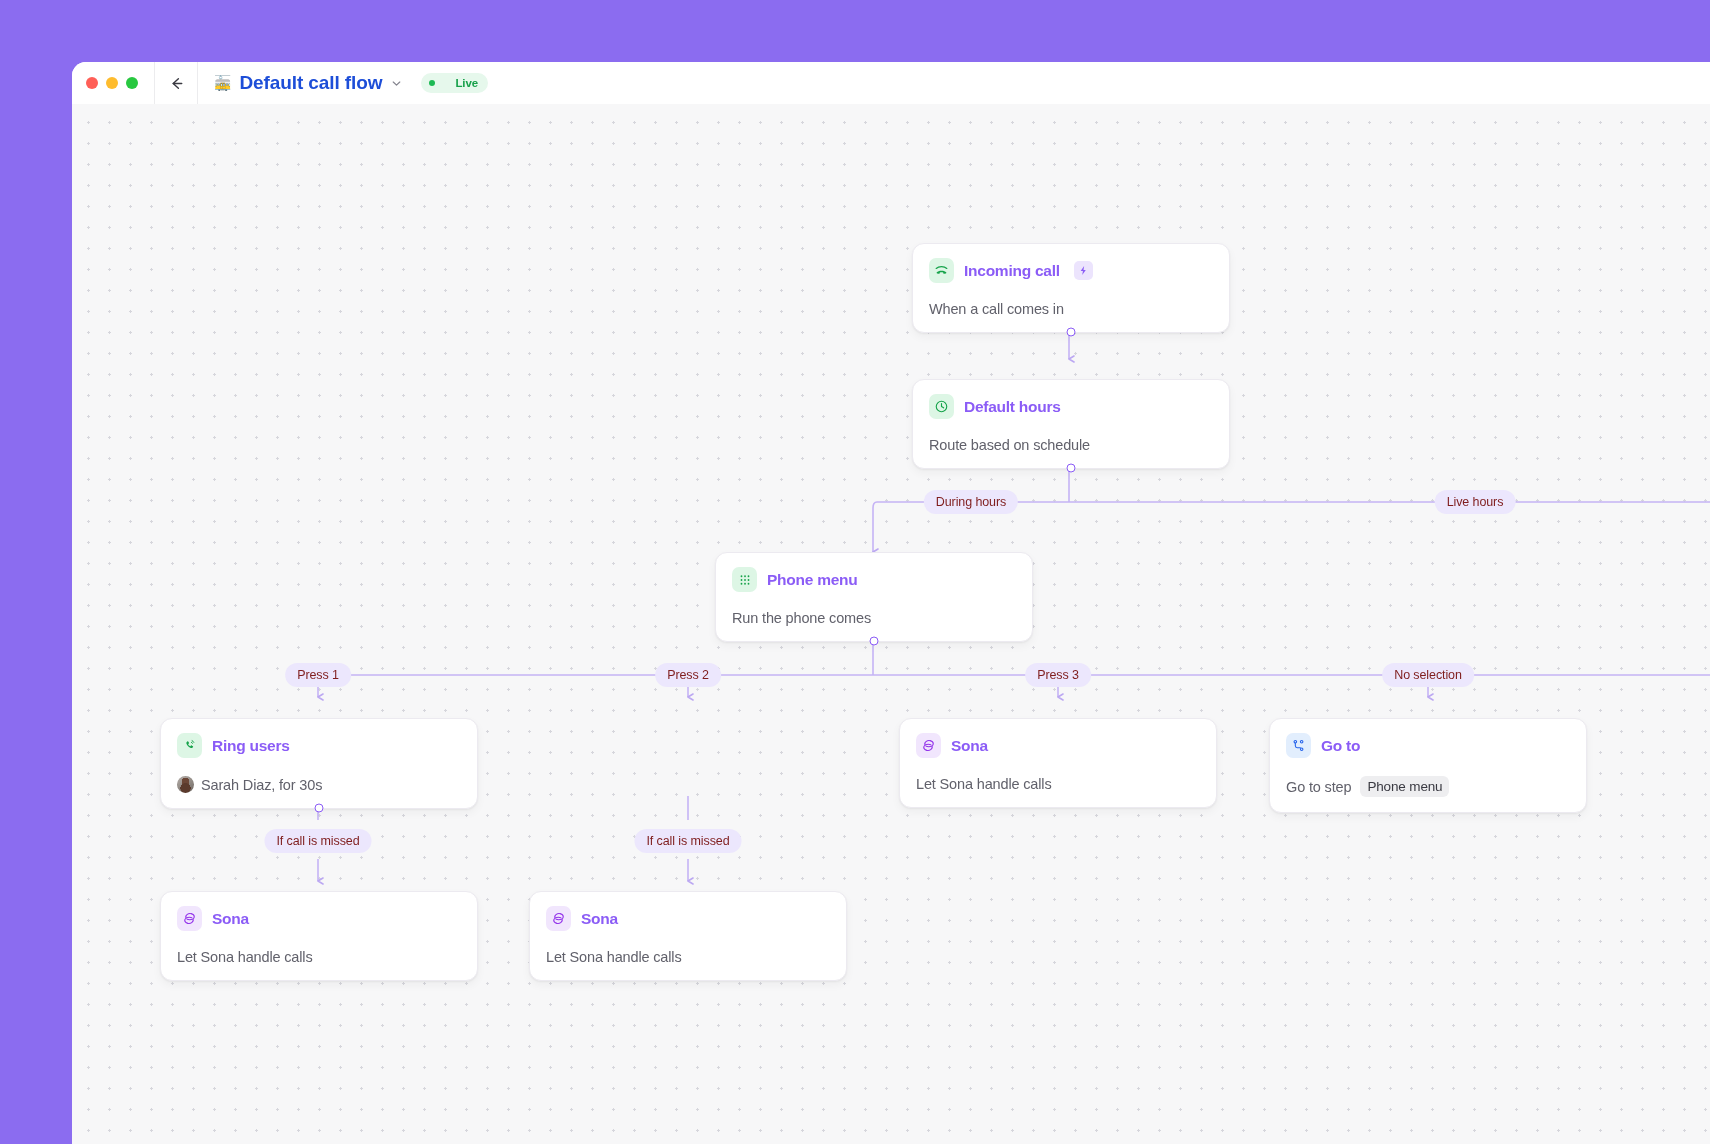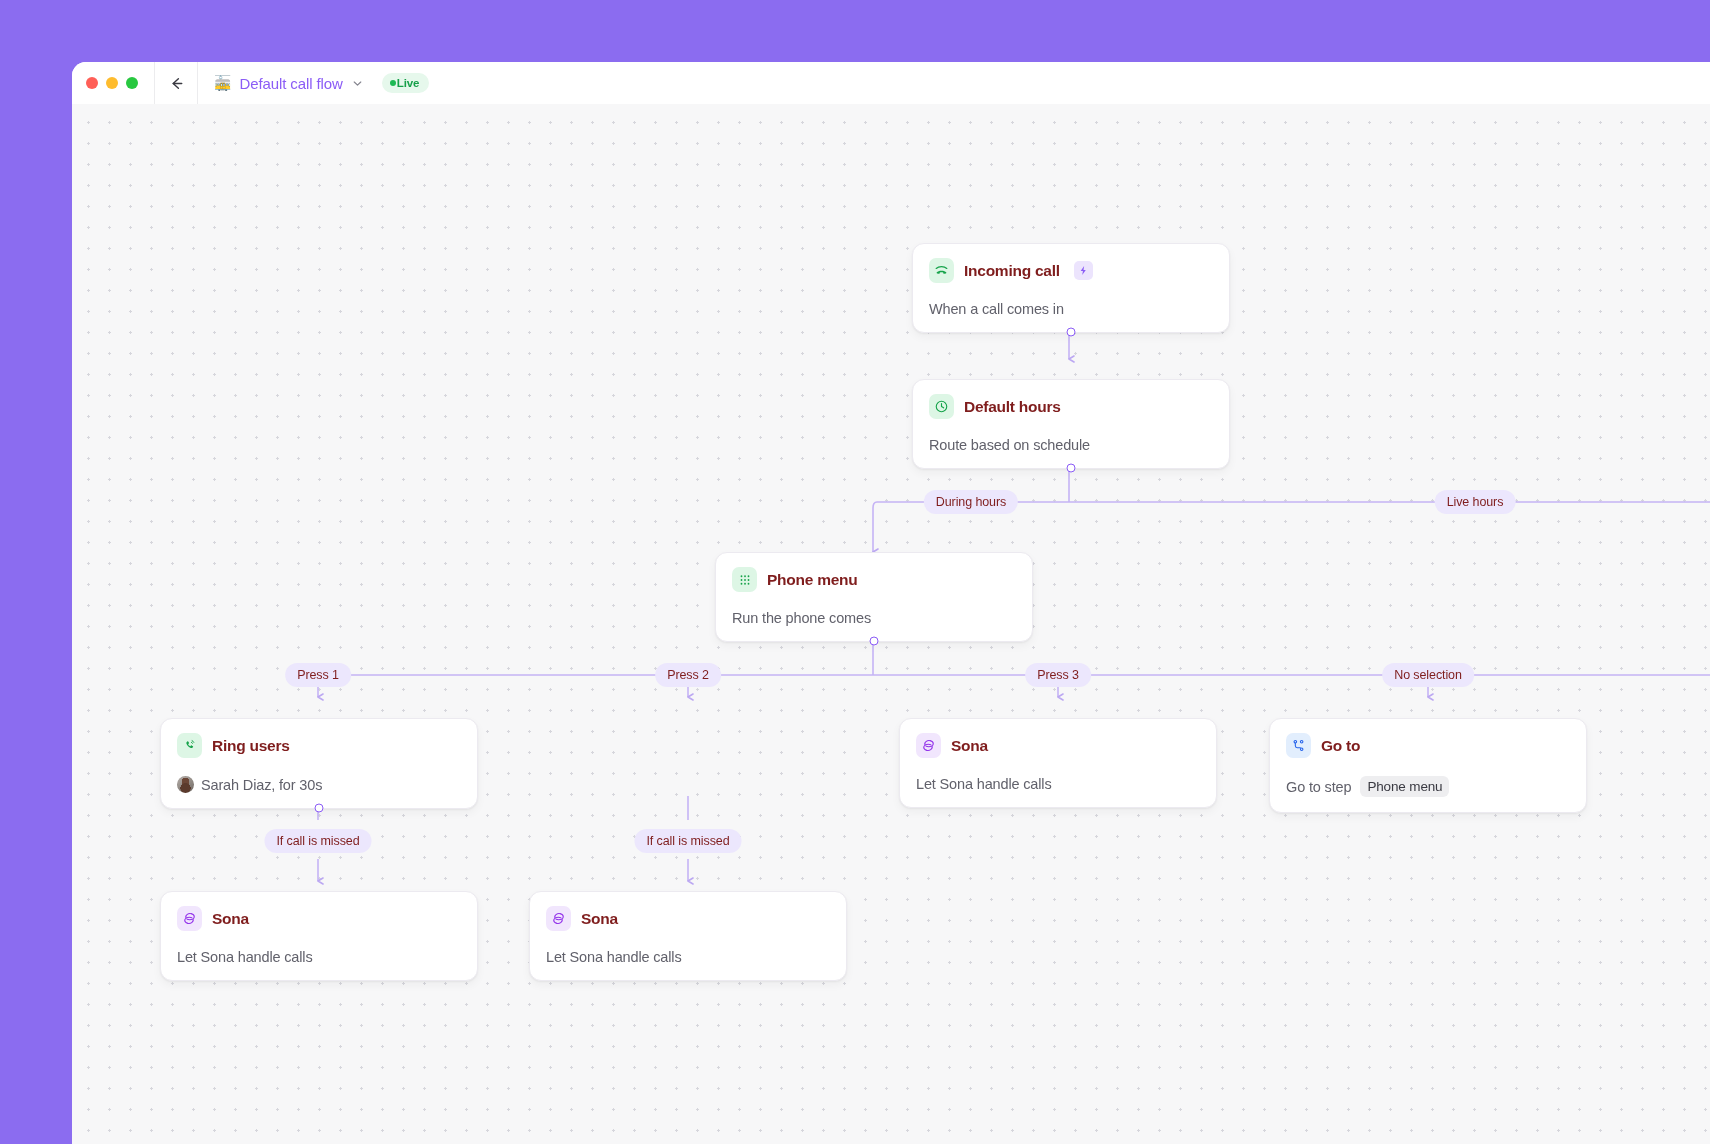--- a/index.html
+++ b/index.html
@@ -71,33 +71,33 @@
   .tb-title-wrap {
     display: flex;
     align-items: center;
     gap: 8px;
     padding-left: 16px;
   }
 
   .flow-emoji { font-size: 14px; line-height: 1; }
 
   .flow-title {
-    font-size: 15px;
-    color: #8b5cf6;
-    font-weight: 400;
+    font-size: 19px;
+    color: #1d4ed8;
+    font-weight: 700;
     letter-spacing: -0.1px;
   }
 
   .chev { display: flex; align-items: center; cursor: pointer; }
 
   .live-badge {
     margin-left: 10px;
     display: inline-flex;
     align-items: center;
-    gap: 1px;
+    gap: 20px;
     background: #e6f8ec;
     color: #17a04a;
     font-size: 11.5px;
     font-weight: 600;
     border-radius: 20px;
     padding: 4px 10px 4px 8px;
     letter-spacing: -0.1px;
   }
   .live-dot {
     width: 6px; height: 6px; border-radius: 50%;
@@ -147,21 +147,21 @@
     justify-content: center;
     flex: 0 0 auto;
   }
   .ic-green { background: #ddf6e5; }
   .ic-purple { background: #f1e6fd; }
   .ic-blue  { background: #e2eefd; }
 
   .node-title {
     font-size: 15.5px;
     font-weight: 600;
-    color: #7f1d1d;
+    color: #8b5cf6;
     letter-spacing: -0.25px;
     white-space: nowrap;
   }
 
   .bolt-badge {
     width: 19px; height: 19px;
     border-radius: 5px;
     background: #ece4fd;
     display: flex;
     align-items: center;

